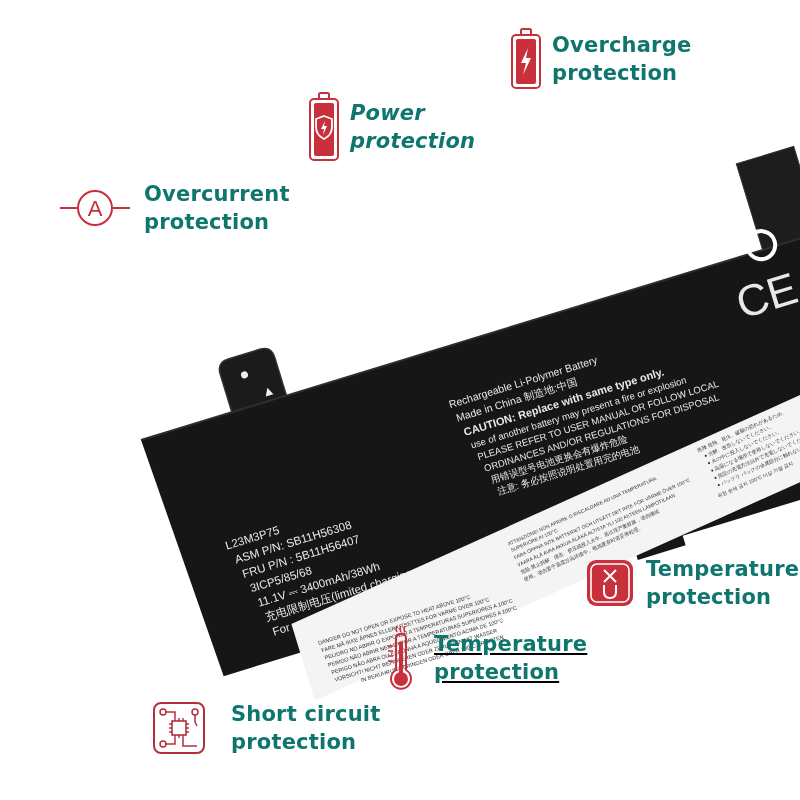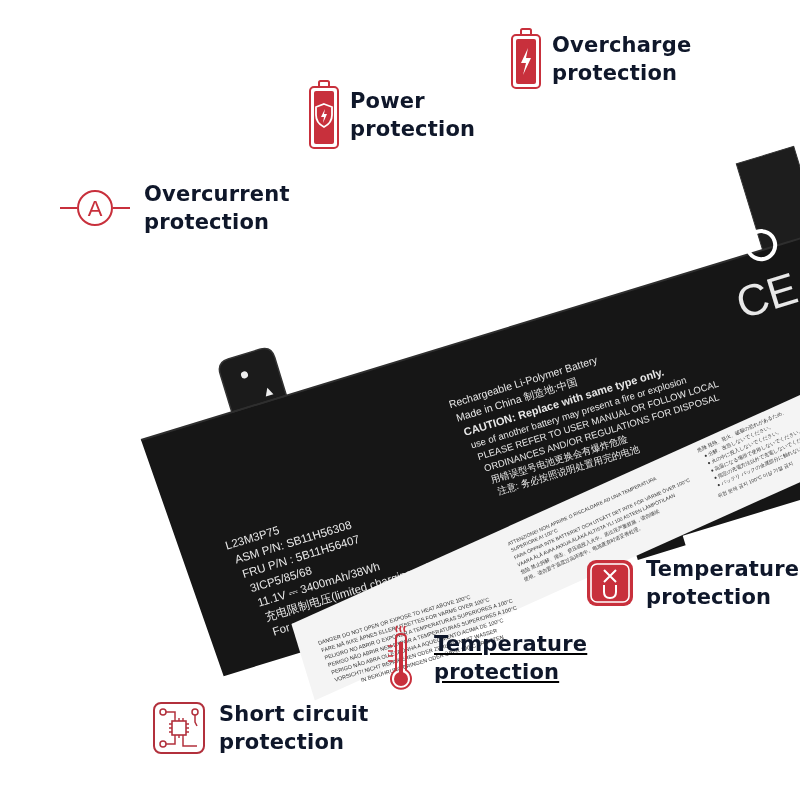--- a/index.html
+++ b/index.html
@@ -1,19 +1,19 @@
 <!DOCTYPE html>
 <html><head>
 <meta charset="utf-8">
 <style>
   html,body{margin:0;padding:0;}
   body{width:800px;height:800px;position:relative;overflow:hidden;background:#ffffff;font-family:"DejaVu Sans","Liberation Sans",sans-serif;}
   .battery{position:absolute;left:0;top:0;width:800px;height:800px;}
   .feature{position:absolute;display:flex;align-items:center;gap:10px;}
-  .feature .label{font-weight:bold;color:#0f172a;font-size:21px;line-height:28px;letter-spacing:0.2px;}
+  .feature .label{font-weight:bold;color:#0f766e;font-size:21px;line-height:28px;letter-spacing:0.2px;}
   .feature .label span{display:block;}
   .icon{display:block;}
   .batt-text{font-family:"Liberation Sans",sans-serif;fill:#e8e8e8;}
   .warn-text{font-family:"Liberation Sans",sans-serif;fill:#333;}
 </style>
 </head>
 <body>
 
 <svg class="battery" viewBox="0 0 800 800" xmlns="http://www.w3.org/2000/svg">
   <g transform="rotate(-17 480 420)">
@@ -85,21 +85,21 @@
     <rect x="2" y="7" width="28" height="53" rx="4" fill="none" stroke="#c8303c" stroke-width="2"></rect>
     <rect x="6" y="11" width="20" height="45" rx="2" fill="#c8303c"></rect>
     <path d="M18 20 L11 35 L16 35 L13 47 L21 30 L16 30 Z" fill="#fff"></path>
   </svg>
   <div class="label">
     <span>Overcharge</span>
     <span>protection</span>
   </div>
 </div>
 
-<div class="feature" style="left:308px;top:80px;">
+<div class="feature" style="left:308px;top:92px;font-style:italic;">
   <svg class="icon" width="32" height="70" viewBox="0 0 32 70">
     <rect x="11" y="1" width="10" height="6" rx="1.5" fill="none" stroke="#c8303c" stroke-width="2"></rect>
     <rect x="2" y="7" width="28" height="61" rx="4" fill="none" stroke="#c8303c" stroke-width="2"></rect>
     <rect x="6" y="11" width="20" height="53" rx="2" fill="#c8303c"></rect>
     <path d="M16 24 L24 27 L24 35 Q24 43 16 47 Q8 43 8 35 L8 27 Z" fill="none" stroke="#fff" stroke-width="1.8"></path>
     <path d="M17 29 L13 37 L16 37 L15 43 L19 34 L16 34 Z" fill="#fff"></path>
   </svg>
   <div class="label">
     <span>Power</span>
     <span>protection</span>
@@ -142,21 +142,21 @@
     <path d="M10 14 Q10 10 15 10 Q20 10 20 14 L20 46 A10 10 0 1 1 10 46 Z" fill="none" stroke="#c8303c" stroke-width="2"></path>
     <rect x="13" y="18" width="4" height="32" fill="#c8303c"></rect>
     <circle cx="15" cy="55" r="7" fill="#c8303c"></circle>
   </svg>
   <div class="label">
     <span>Temperature</span>
     <span>protection</span>
   </div>
 </div>
 
-<div class="feature" style="left:153px;top:700px;gap:14px;">
+<div class="feature" style="left:153px;top:700px;gap:26px;">
   <svg class="icon" width="52" height="52" viewBox="0 0 52 52">
     <rect x="1" y="1" width="50" height="50" rx="7" fill="none" stroke="#b2303c" stroke-width="2"></rect>
     <rect x="19" y="19" width="14" height="14" fill="none" stroke="#b2303c" stroke-width="1.6"></rect>
     <path d="M22 19 v-3 M26 19 v-3 M30 19 v-3 M22 33 v3 M26 33 v3 M30 33 v3 M19 22 h-3 M19 26 h-3 M19 30 h-3 M33 22 h3 M33 26 h3 M33 30 h3" stroke="#b2303c" stroke-width="1.4"></path>
     <circle cx="10" cy="10" r="3" fill="none" stroke="#b2303c" stroke-width="1.5"></circle>
     <path d="M13 10 H22 V16" fill="none" stroke="#b2303c" stroke-width="1.5"></path>
     <circle cx="42" cy="10" r="3" fill="none" stroke="#b2303c" stroke-width="1.5"></circle>
     <path d="M42 13 V20 L44 24" fill="none" stroke="#b2303c" stroke-width="1.5"></path>
     <circle cx="10" cy="42" r="3" fill="none" stroke="#b2303c" stroke-width="1.5"></circle>
     <path d="M13 42 H22 V36" fill="none" stroke="#b2303c" stroke-width="1.5"></path>

